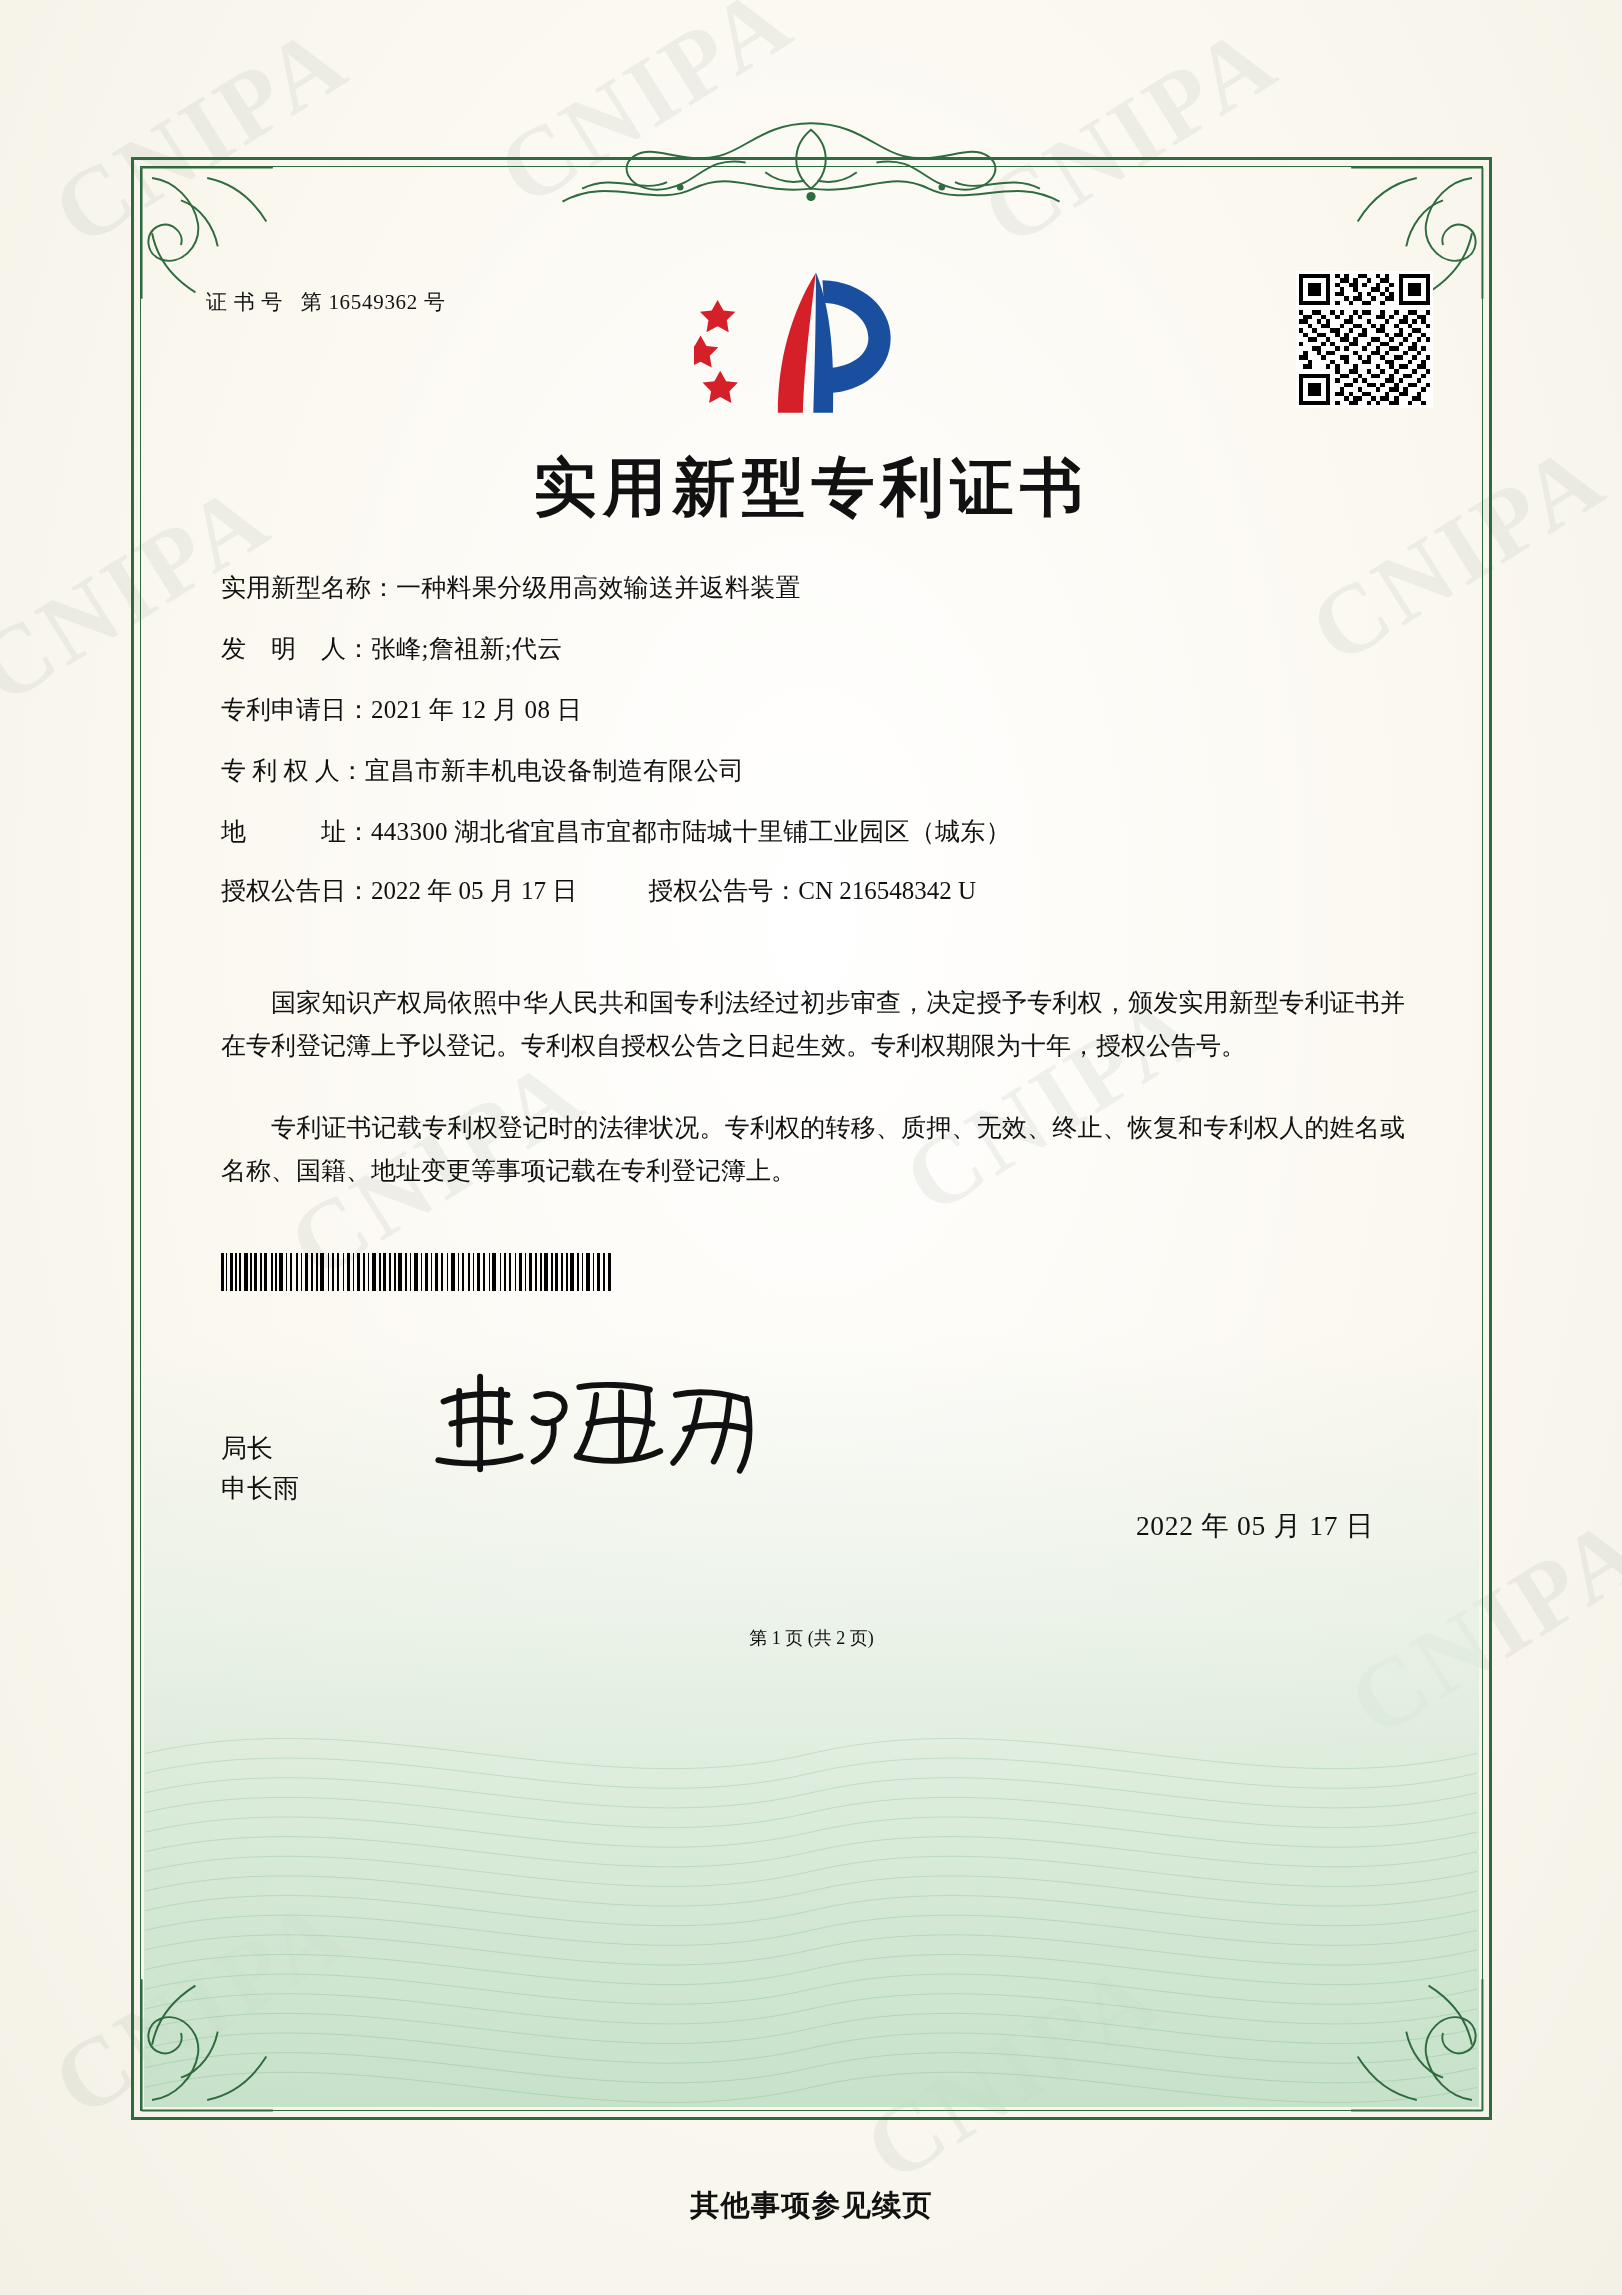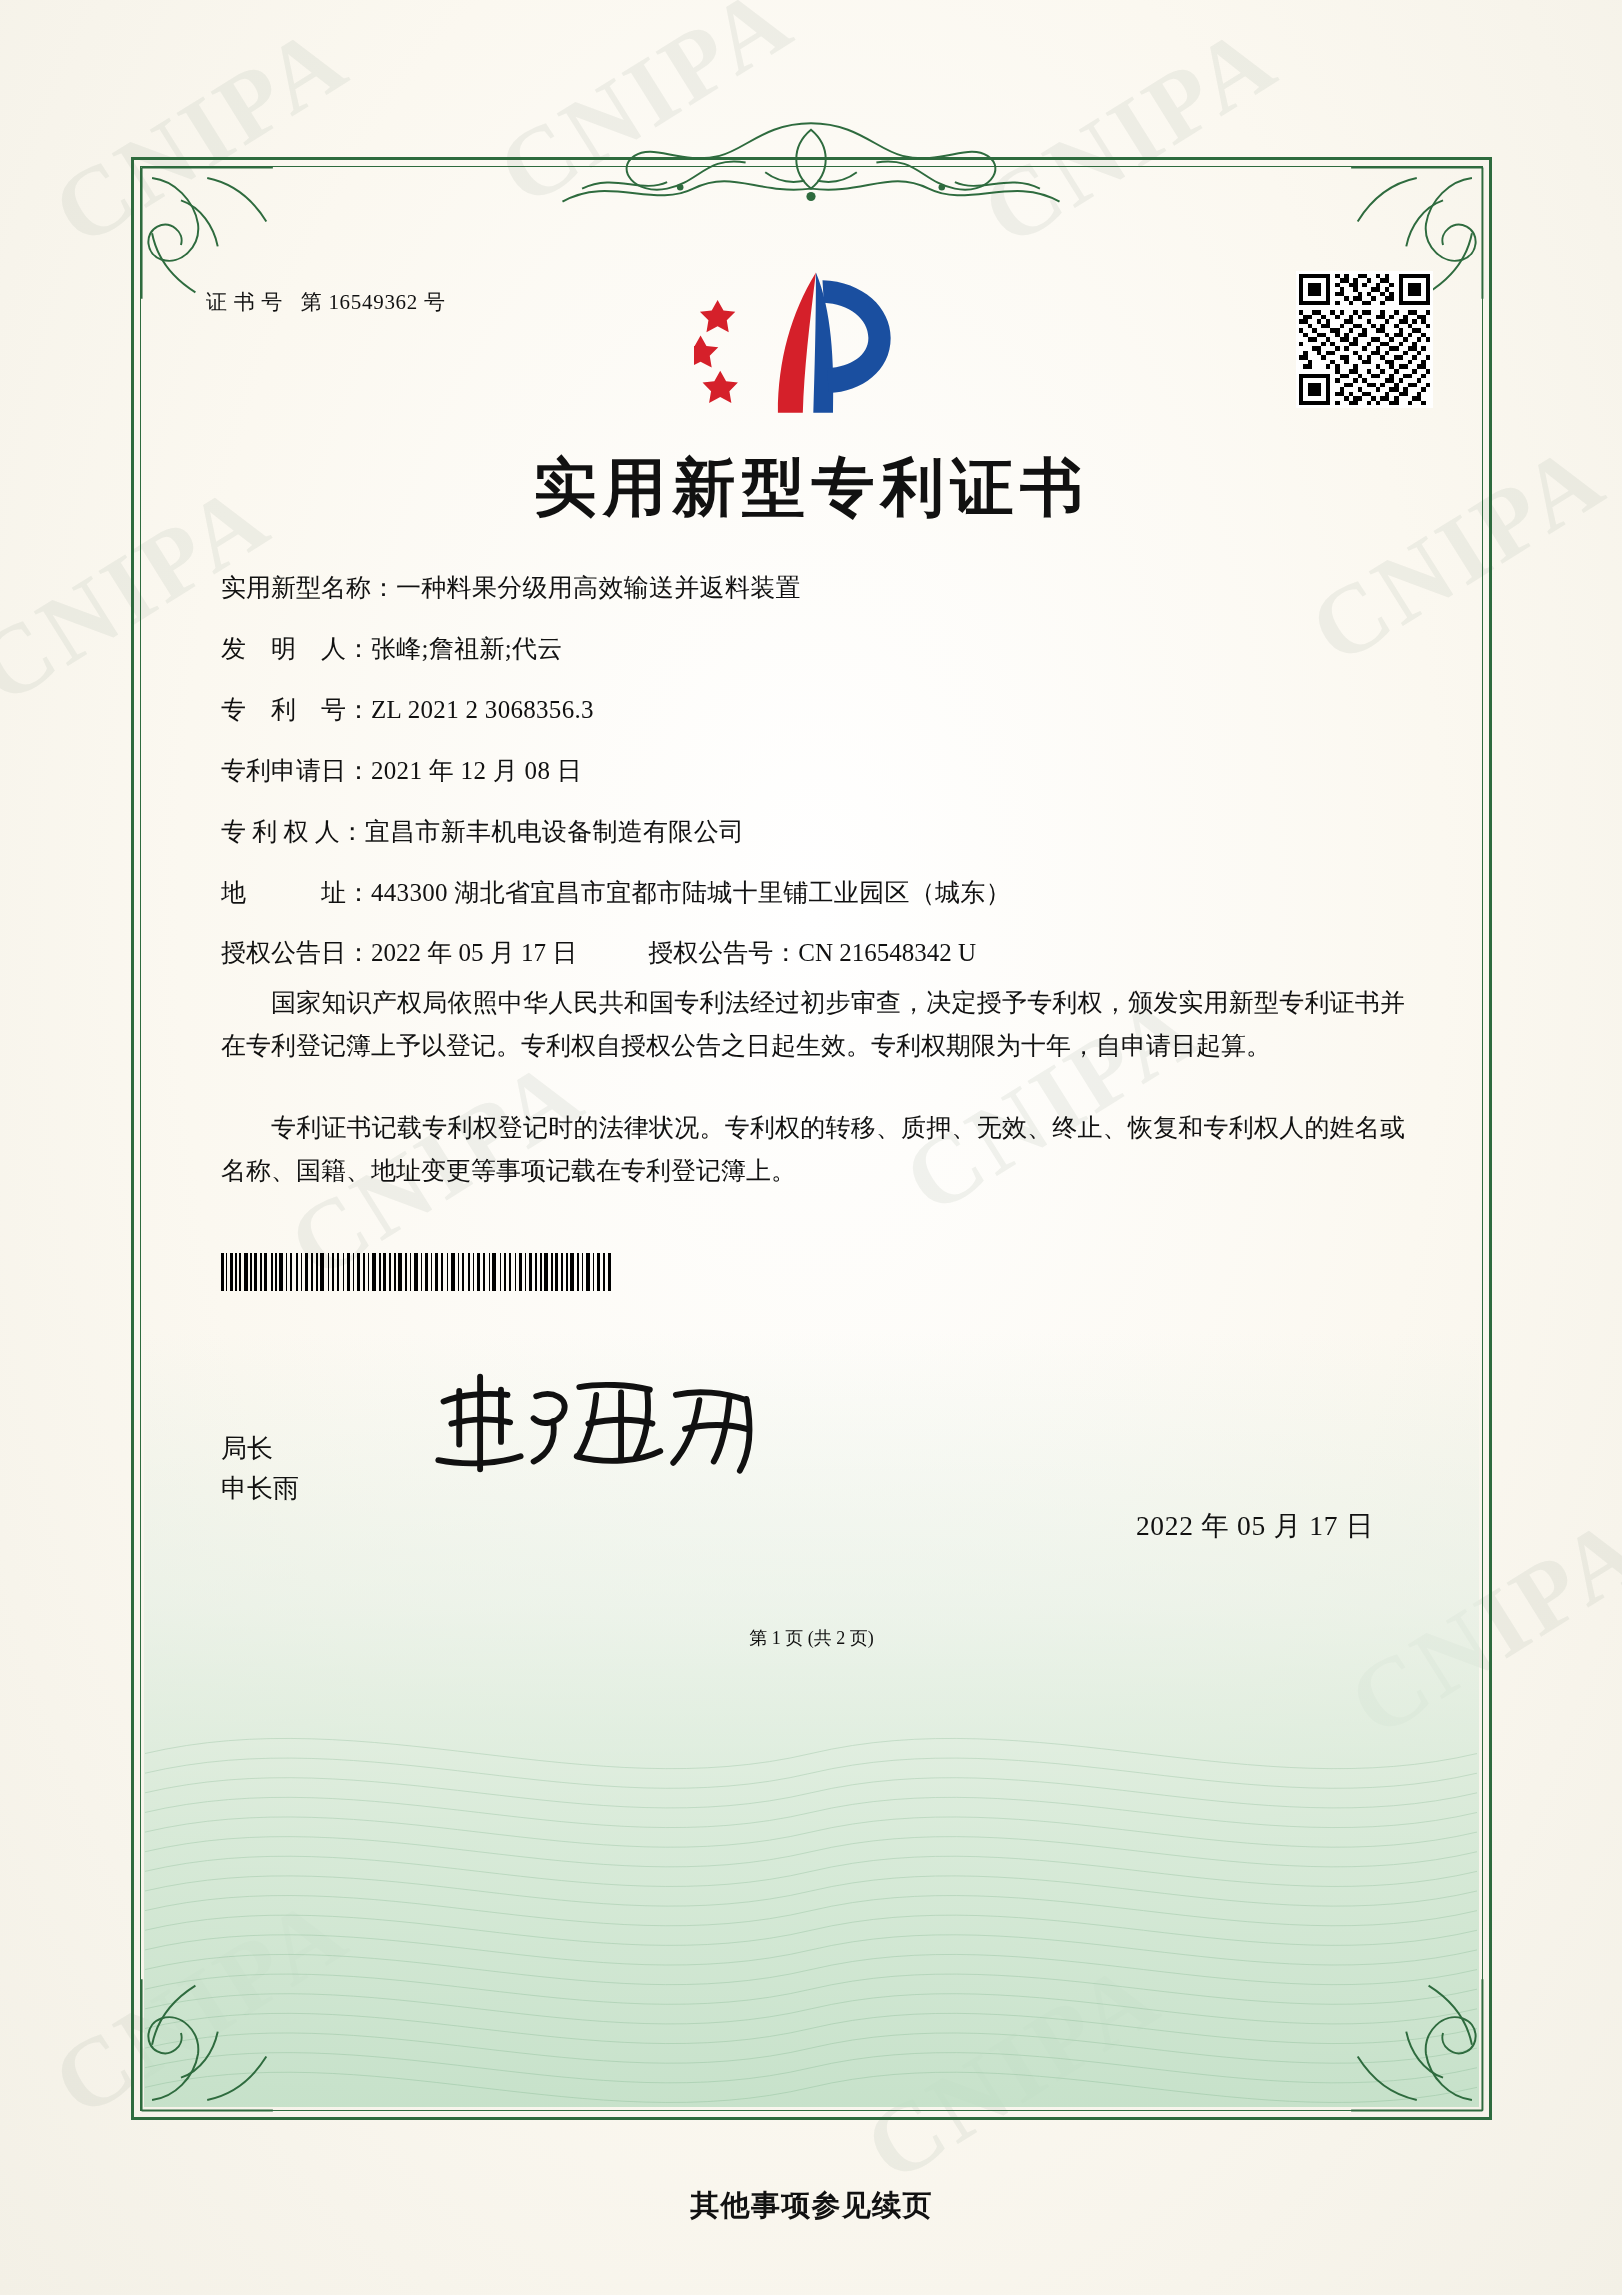--- a/index.html
+++ b/index.html
@@ -588,24 +588,20 @@
     <div class="fields">
       <div class="frow">
         <span class="flabel">实用新型名称：</span>
         <span class="fvalue">一种料果分级用高效输送并返料装置</span>
       </div>
       <div class="frow">
         <span class="flabel">发　明　人：</span>
         <span class="fvalue">张峰;詹祖新;代云</span>
       </div>
       <div class="frow">
-        <span class="flabel">专　利　号：</span>
-        <span class="fvalue">ZL 2021 2 3068356.3</span>
-      </div>
-      <div class="frow">
         <span class="flabel">专利申请日：</span>
         <span class="fvalue">2021 年 12 月 08 日</span>
       </div>
       <div class="frow">
         <span class="flabel">专 利 权 人：</span>
         <span class="fvalue">宜昌市新丰机电设备制造有限公司</span>
       </div>
       <div class="frow wide">
         <span class="flabel">地　　　址：</span>
         <span class="fvalue">443300 湖北省宜昌市宜都市陆城十里铺工业园区（城东）</span>
@@ -614,21 +610,21 @@
       <div class="row-two">
         <span class="seg1">
           <span>授权公告日：</span><span>2022 年 05 月 17 日</span>
         </span>
         <span class="seg2">
           <span>授权公告号：</span><span>CN 216548342 U</span>
         </span>
       </div>
     </div>
 
-    <div class="para" id="para1">国家知识产权局依照中华人民共和国专利法经过初步审查，决定授予专利权，颁发实用新型专利证书并在专利登记簿上予以登记。专利权自授权公告之日起生效。专利权期限为十年，自申请日起算。</div>
+    <div class="para" id="para1">国家知识产权局依照中华人民共和国专利法经过初步审查，决定授予专利权，颁发实用新型专利证书并在专利登记簿上予以登记。专利权自授权公告之日起生效。专利权期限为十年，授权公告号。</div>
     <div class="para" id="para2">专利证书记载专利权登记时的法律状况。专利权的转移、质押、无效、终止、恢复和专利权人的姓名或名称、国籍、地址变更等事项记载在专利登记簿上。</div>
 
     <svg class="barcode" viewBox="0 0 610 58" shape-rendering="crispEdges">
       <g fill="#000">
         <rect x="0" y="0" width="4" height="58"></rect>
           <rect x="7" y="0" width="2" height="58"></rect>
         <rect x="13" y="0" width="5" height="58"></rect>
           <rect x="22" y="0" width="2" height="58"></rect>
         <rect x="28" y="0" width="3" height="58"></rect>
           <rect x="35" y="0" width="6" height="58"></rect>

